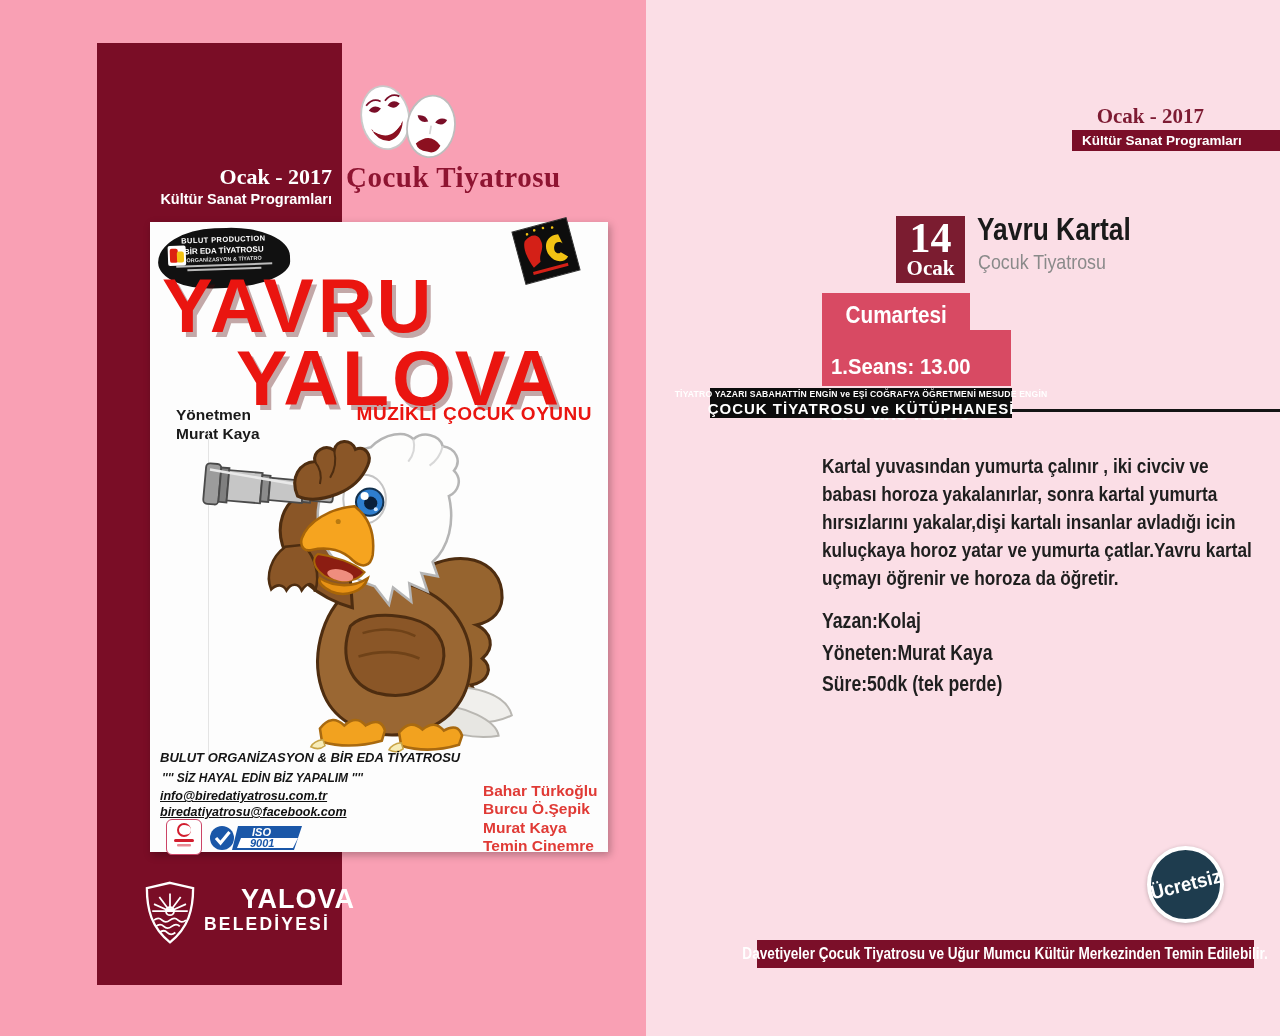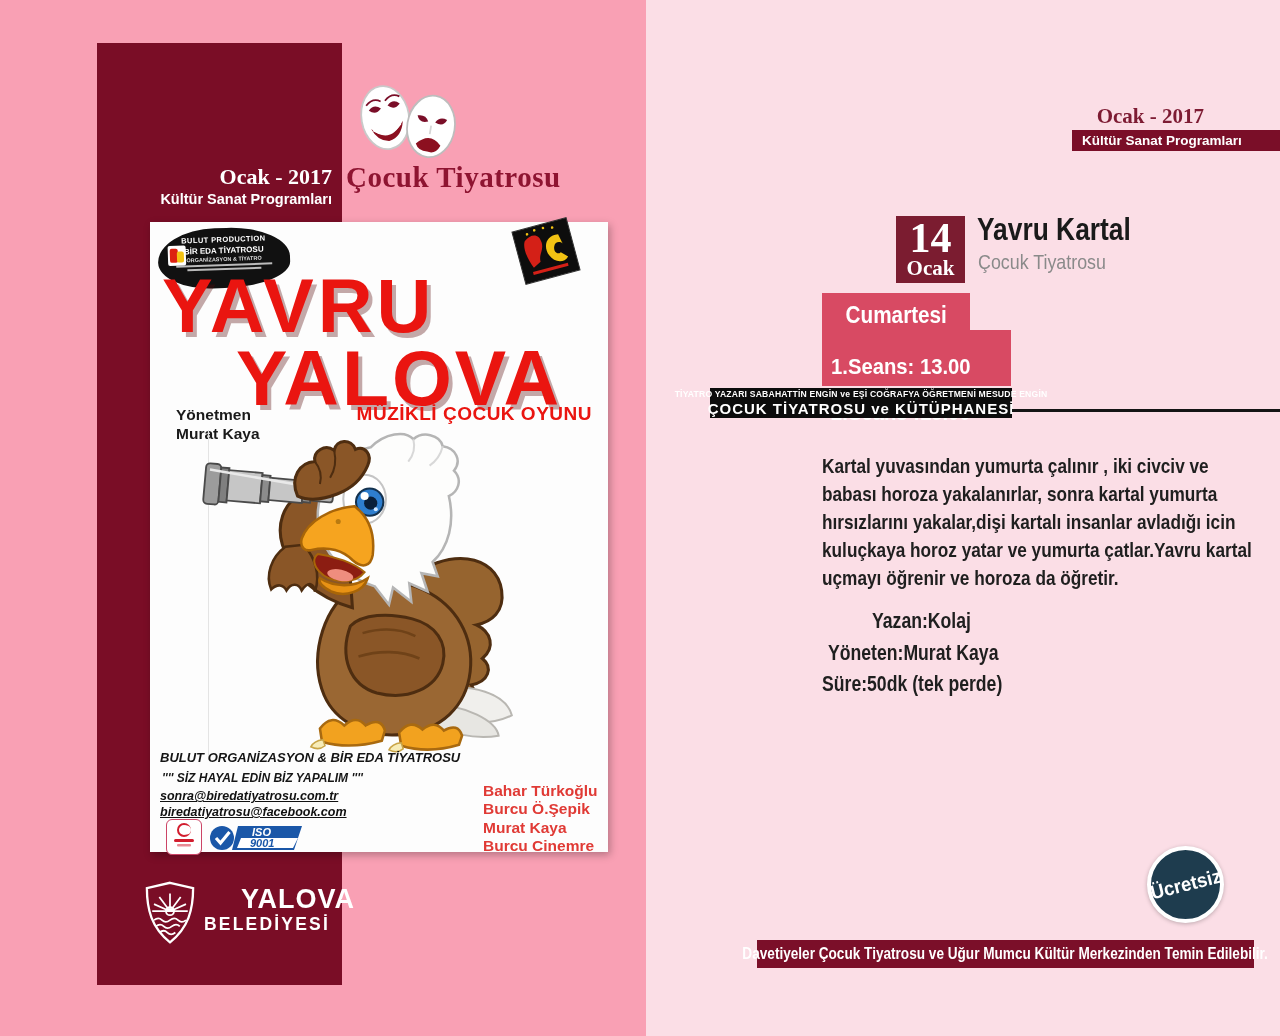--- a/index.html
+++ b/index.html
@@ -68,21 +68,21 @@
     color:#fff;padding:3px 0 0 9px;box-sizing:border-box;}
   #session-box div{font:bold 22.5px/25px "Liberation Sans",sans-serif;white-space:nowrap;margin-top:21px;}
   #venue-banner{left:710px;top:388px;width:302px;height:30px;background:#0c0c0c;color:#fff;
     display:flex;flex-direction:column;justify-content:center;align-items:center;}
   #venue-banner .v1{font:bold 8.6px "Liberation Sans",sans-serif;letter-spacing:.2px;white-space:nowrap;}
   #venue-banner .v2{font:bold 15px "Liberation Sans",sans-serif;letter-spacing:1px;margin-top:1px;white-space:nowrap;}
   #venue-rule{left:1012px;top:409px;width:268px;height:3px;background:#141414;}
   #description{left:822px;top:452px;color:#1f1f1f;}
   #description div{font:bold 21px/28px "Liberation Sans",sans-serif;white-space:nowrap;}
   #credits{left:822px;top:606px;color:#1f1f1f;}
-  #credits div{font:bold 21.5px/31.5px "Liberation Sans",sans-serif;white-space:nowrap;text-align:center;}
+  #credits div{font:bold 21.5px/31.5px "Liberation Sans",sans-serif;white-space:nowrap;}
   #free-badge{left:1147px;top:846px;width:77px;height:77px;border-radius:50%;
     background:#1e3c4e;border:4px solid #fff;box-sizing:border-box;
     box-shadow:0 1px 4px rgba(0,0,0,.25);display:flex;align-items:center;justify-content:center;}
   #free-badge span{color:#fff;font:bold 19.5px "Liberation Sans",sans-serif;
     transform:rotate(-14deg) scaleX(.95);}
   #footer-bar{left:757px;top:940px;width:497px;height:28px;background:#7b0f29;
     display:flex;align-items:center;justify-content:center;}
   #footer-bar span{color:#fff;font:bold 16px "Liberation Sans",sans-serif;transform:scaleX(.85);white-space:nowrap;}
 </style>
 </head>
@@ -194,21 +194,21 @@
           <rect x="109" y="56" width="22" height="16" rx="3" fill="#b2b2b2"></rect>
           <line x1="8" y1="50" x2="126" y2="60" stroke="#e9e9e9" stroke-width="2.5"></line>
         </g>
 
         <path d="M96 70 C88 52 98 37 113 36 C111 26 123 18 132 25 C134 14 149 13 153 24 C162 20 170 29 165 40 C159 54 148 63 135 68 C122 73 107 75 96 70 Z" fill="#8a5627" stroke="#4e2d10" stroke-width="3"></path>
         <path d="M113 36 C118 42 120 50 118 58 M132 25 C134 34 133 44 128 52" stroke="#4e2d10" stroke-width="2" fill="none"></path>
       </svg>
 
       <div id="org-line" class="abs">BULUT ORGANİZASYON &amp; BİR EDA TİYATROSU</div>
       <div id="slogan" class="abs">'''' SİZ HAYAL EDİN BİZ YAPALIM ''''</div>
-      <div class="abs email" style="top:567px">sonra@biredatiyatrosu.com.tr</div>
+      <div class="abs email" style="top:567px">info@biredatiyatrosu.com.tr</div>
       <div class="abs email" style="top:583px">biredatiyatrosu@facebook.com</div>
 
       <div id="turkcert" class="abs">
         <svg width="34" height="34" viewBox="0 0 34 34">
           <circle cx="17" cy="10" r="6" fill="none" stroke="#d21d2e" stroke-width="2"></circle>
           <circle cx="19.5" cy="10" r="4.5" fill="#fff"></circle>
           <rect x="7" y="19" width="20" height="3" rx="1.5" fill="#d21d2e"></rect>
           <rect x="10" y="24" width="14" height="2.5" rx="1" fill="#e98a94"></rect>
         </svg>
       </div>
@@ -218,21 +218,21 @@
         <polygon points="30,3 94,3 86,27 24,27" fill="#1a57a8"></polygon>
         <polygon points="33,15 90,15 85,25 29,25" fill="#ffffff"></polygon>
         <text x="44" y="13" fill="#ffffff" font-family="Liberation Sans,sans-serif" font-weight="bold" font-style="italic" font-size="11">ISO</text>
         <text x="42" y="24" fill="#1a57a8" font-family="Liberation Sans,sans-serif" font-weight="bold" font-style="italic" font-size="11">9001</text>
       </svg>
 
       <div id="cast" class="abs">
         <div>Bahar Türkoğlu</div>
         <div>Burcu Ö.Şepik</div>
         <div>Murat Kaya</div>
-        <div>Burcu Cinemre</div>
+        <div>Temin Cinemre</div>
       </div>
     </div>
 
     <svg class="abs" style="left:142px;top:881px" width="56" height="64" viewBox="0 0 60 72">
       <path d="M30 2 L56 8 C56 32 51 52 30 69 C9 52 4 32 4 8 Z" fill="none" stroke="#ffffff" stroke-width="2.6"></path>
       <g stroke="#ffffff" stroke-width="2" fill="none">
         <path d="M30 34 L30 14 M30 34 L18 18 M30 34 L42 18 M30 34 L12 26 M30 34 L48 26 M30 34 L10 34 M30 34 L50 34"></path>
         <circle cx="30" cy="34" r="4.5"></circle>
         <path d="M12 44 q5 -4 9 0 t9 0 t9 0 t9 0"></path>
         <path d="M14 51 q5 -4 9 0 t9 0 t9 0"></path>

